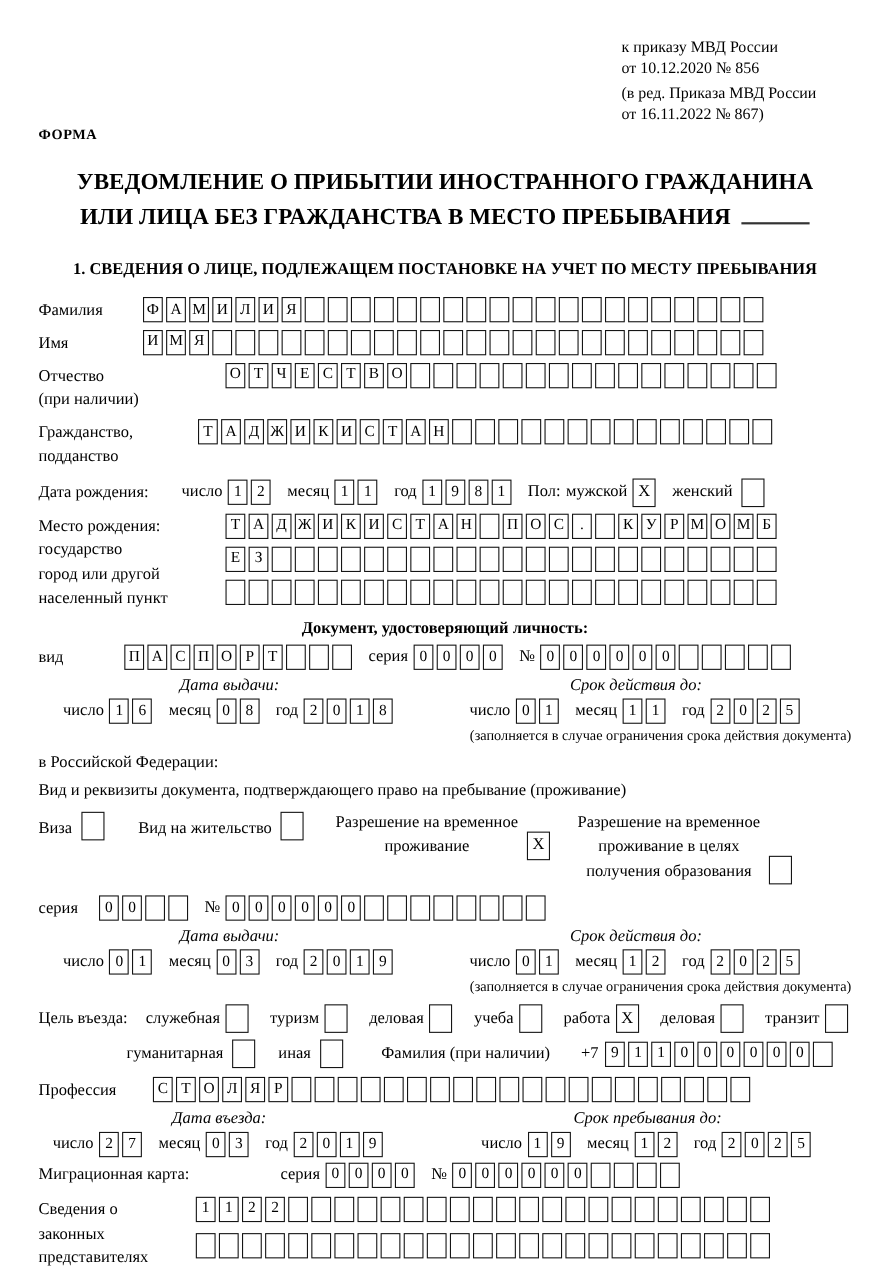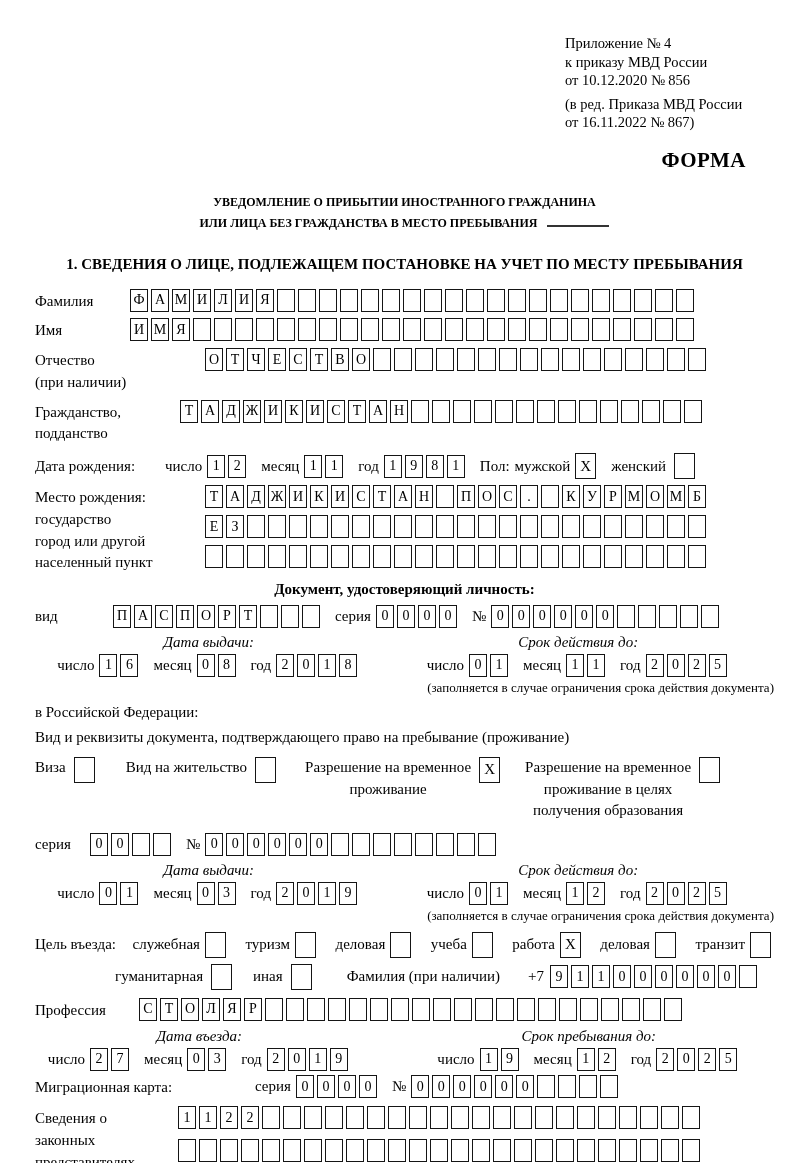--- a/index.html
+++ b/index.html
@@ -1,23 +1,23 @@
 <!DOCTYPE html>
 <html><head>
 <meta charset="utf-8">
 <style>
   html,body{margin:0;padding:0;background:#fff;color:#000;}
   body{width:800px;font-family:"Liberation Serif","DejaVu Serif",serif;font-size:15px;}
   .page{width:800px;height:1163px;box-sizing:border-box;padding:34px 26px 14px 35px;overflow:hidden;}
 
   .note-block{margin-left:530px;line-height:1.28;font-size:14.5px;}
   .note-block .gap-top{margin-top:5px;}
-  .forma{font-weight:bold;text-align:right;padding-right:28px;margin-top:16px;font-size:21px;letter-spacing:.5px;}
-
-  .title{margin-top:20px;text-align:center;font-weight:bold;font-size:12px;line-height:1.5;}
+  .forma{font-weight:bold;text-align:left;padding-right:28px;margin-top:1px;font-size:13px;letter-spacing:.5px;}
+
+  .title{margin-top:20px;text-align:center;font-weight:bold;font-size:21px;line-height:1.5;}
   .title-blank{display:inline-block;width:62px;border-bottom:2px solid #333;height:14px;margin-left:10px;}
 
   .sec-head{margin-top:24px;margin-bottom:16px;text-align:center;font-weight:bold;font-size:15px;}
 
   .row{display:flex;align-items:flex-start;margin-bottom:6px;}
   .flabel{flex:0 0 auto;line-height:1.45;padding-top:2px;}
   .w95{width:95px}.w105{width:104px}.w145{width:145px}.w170{width:170px}.w140{width:143px}.w78{width:78px}
 
   .boxes{display:inline-flex;flex-wrap:nowrap;}
   .cbox{flex:0 0 auto;width:16px;height:21px;border:1.6px solid #151515;margin-right:3px;
@@ -33,34 +33,33 @@
   .two-col{display:flex;margin-bottom:4px;}
   .colL{width:47%;}
   .colR{width:53%;}
   .col-head{text-align:center;margin-bottom:3px;font-style:italic;}
   .dline{display:flex;align-items:center;justify-content:center;}
   .small-note{font-size:13px;text-align:right;margin-top:3px;}
 
   .intro{line-height:1.7;margin:4px 0 4px 0;}
 
   .opt-row{display:flex;align-items:flex-start;margin:6px 0 10px 0;}
-  .opt{display:flex;align-items:flex-start;}
+  .opt{display:flex;align-items:flex-end;}
   .opt-label{text-align:center;line-height:1.45;margin-right:8px;}
 
   .purpose-row{display:flex;align-items:center;justify-content:space-between;margin:8px 0 6px 0;}
   .pitem{display:inline-flex;align-items:center;}
   .plabel{margin-right:5px;}
 </style>
 </head>
 <body>
 
 <div class="page">
 
   <div class="note-block">
-    <div>Приложение № 4</div>
     <div>к приказу МВД России</div>
     <div>от 10.12.2020 № 856</div>
     <div class="gap-top">(в ред. Приказа МВД России</div>
     <div>от 16.11.2022 № 867)</div>
   </div>
 
   <div class="forma">ФОРМА</div>
 
   <div class="title">
     <div>УВЕДОМЛЕНИЕ О ПРИБЫТИИ ИНОСТРАННОГО ГРАЖДАНИНА</div>

